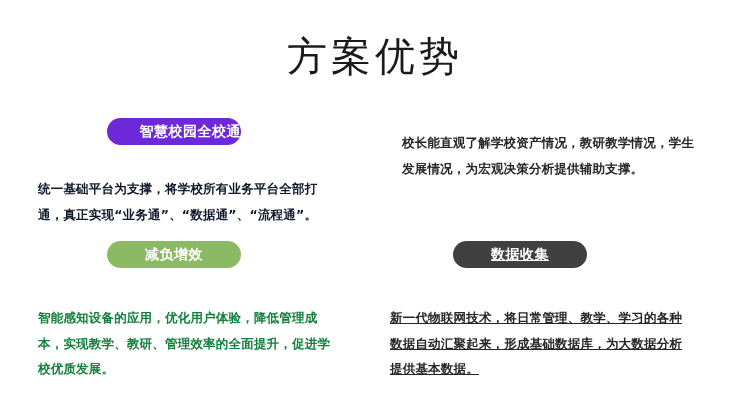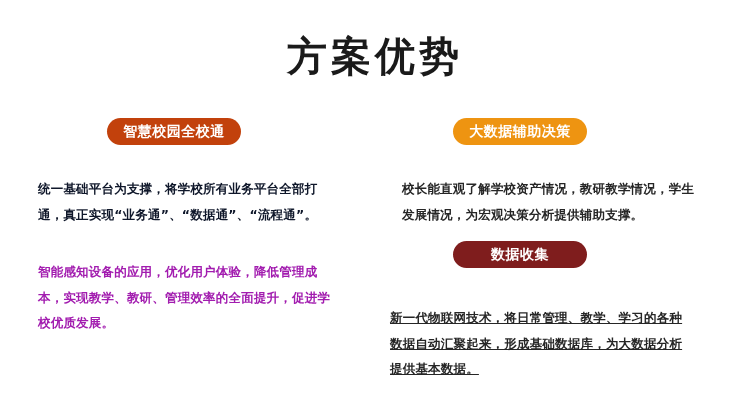--- a/index.html
+++ b/index.html
@@ -91,43 +91,43 @@
 
   .cell-r1 .body-text {
     margin-top: 18px;
   }
 </style>
 </head>
 <body>
 
 <div class="slide" style="background: rgb(255, 255, 255);">
 
-  <div class="slide-title" style="color: rgb(26, 26, 26); font-weight: bold;">方案优势</div>
+  <div class="slide-title" style="color: rgb(26, 26, 26);">方案优势</div>
 
   <div class="grid">
 
     <div class="cell cell-c0 cell-r0">
       <div class="badge-row">
-        <div class="badge badge-offset-left" style="background-color: #c2410c; color: rgb(255, 255, 255);">智慧校园全校通</div>
+        <div class="badge badge-offset-left" style="background-color: #6d28d9; color: rgb(255, 255, 255); text-align: right;">智慧校园全校通</div>
       </div>
       <div class="body-text" style="color: #0f172a;">统一基础平台为支撑，将学校所有业务平台全部打通，真正实现“业务通”、“数据通”、“流程通”。</div>
     </div>
 
     <div class="cell cell-c1 cell-r0">
-      <div class="badge-row">
-        <div class="badge badge-offset-right" style="background-color: rgb(238, 148, 17); color: rgb(255, 255, 255);">大数据辅助决策</div>
-      </div>
       <div class="body-text" style="color: rgb(38, 38, 38); margin-left: 12px;">校长能直观了解学校资产情况，教研教学情况，学生发展情况，为宏观决策分析提供辅助支撑。</div>
     </div>
 
     <div class="cell cell-c0 cell-r1">
-      <div class="body-text" style="color: #a21caf;">智能感知设备的应用，优化用户体验，降低管理成本，实现教学、教研、管理效率的全面提升，促进学校优质发展。</div>
+      <div class="badge-row">
+        <div class="badge badge-offset-left" style="background-color: rgb(140, 186, 100); color: rgb(255, 255, 255);">减负增效</div>
+      </div>
+      <div class="body-text" style="color: #15803d;">智能感知设备的应用，优化用户体验，降低管理成本，实现教学、教研、管理效率的全面提升，促进学校优质发展。</div>
     </div>
 
     <div class="cell cell-c1 cell-r1">
       <div class="badge-row">
-        <div class="badge badge-offset-right" style="background-color: #7f1d1d; color: rgb(255, 255, 255);">数据收集</div>
+        <div class="badge badge-offset-right" style="background-color: #404040; color: rgb(255, 255, 255); text-decoration: underline;">数据收集</div>
       </div>
       <div class="body-text" style="color: rgb(38, 38, 38); text-decoration: underline;">新一代物联网技术，将日常管理、教学、学习的各种数据自动汇聚起来，形成基础数据库，为大数据分析提供基本数据。</div>
     </div>
 
   </div>
 </div>
 
 </body></html>

